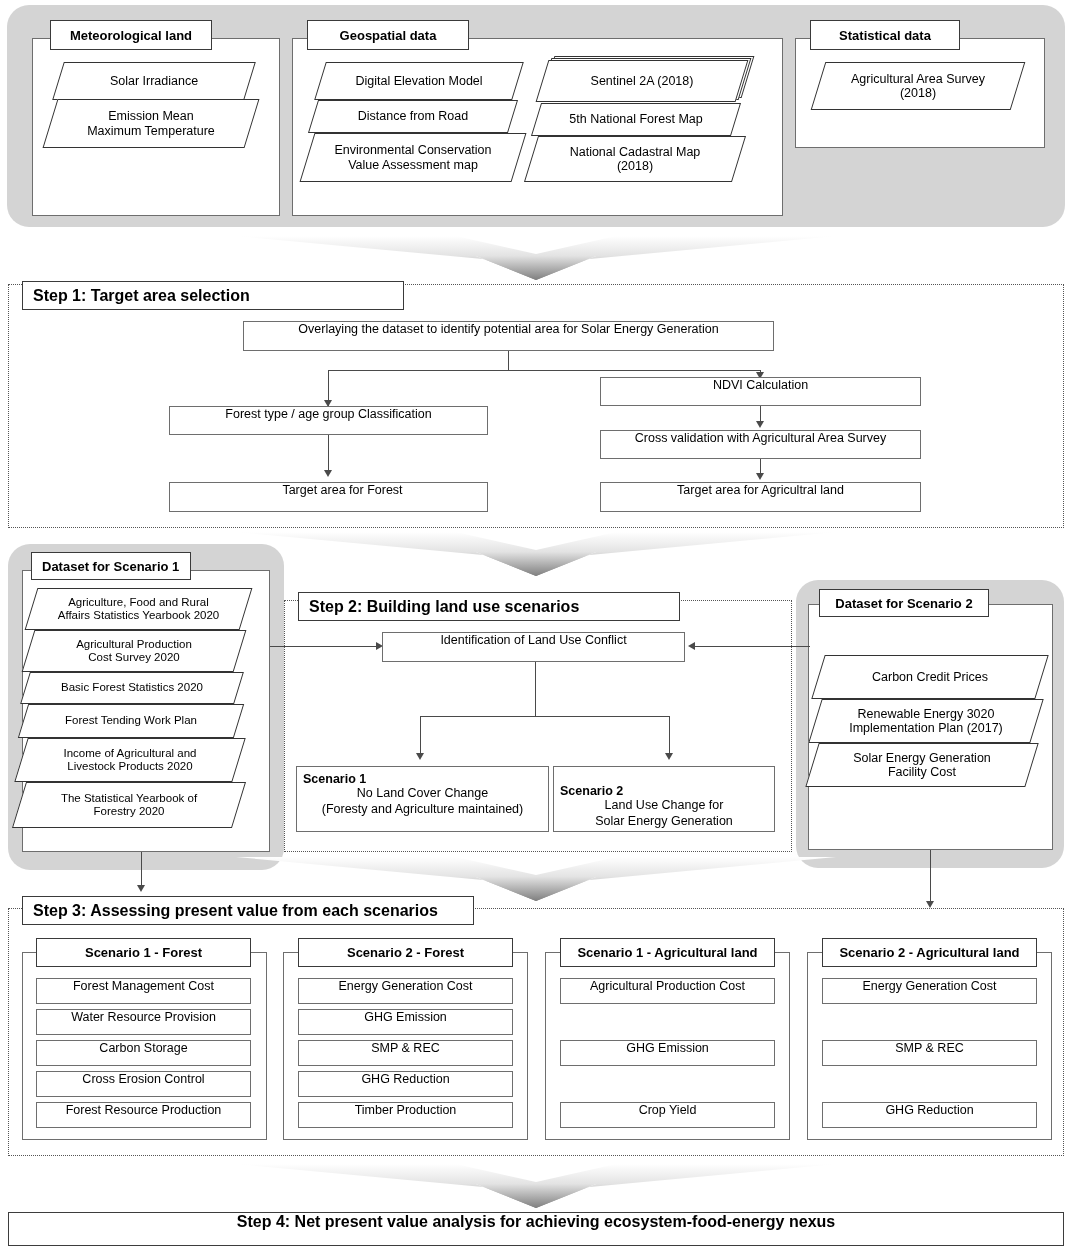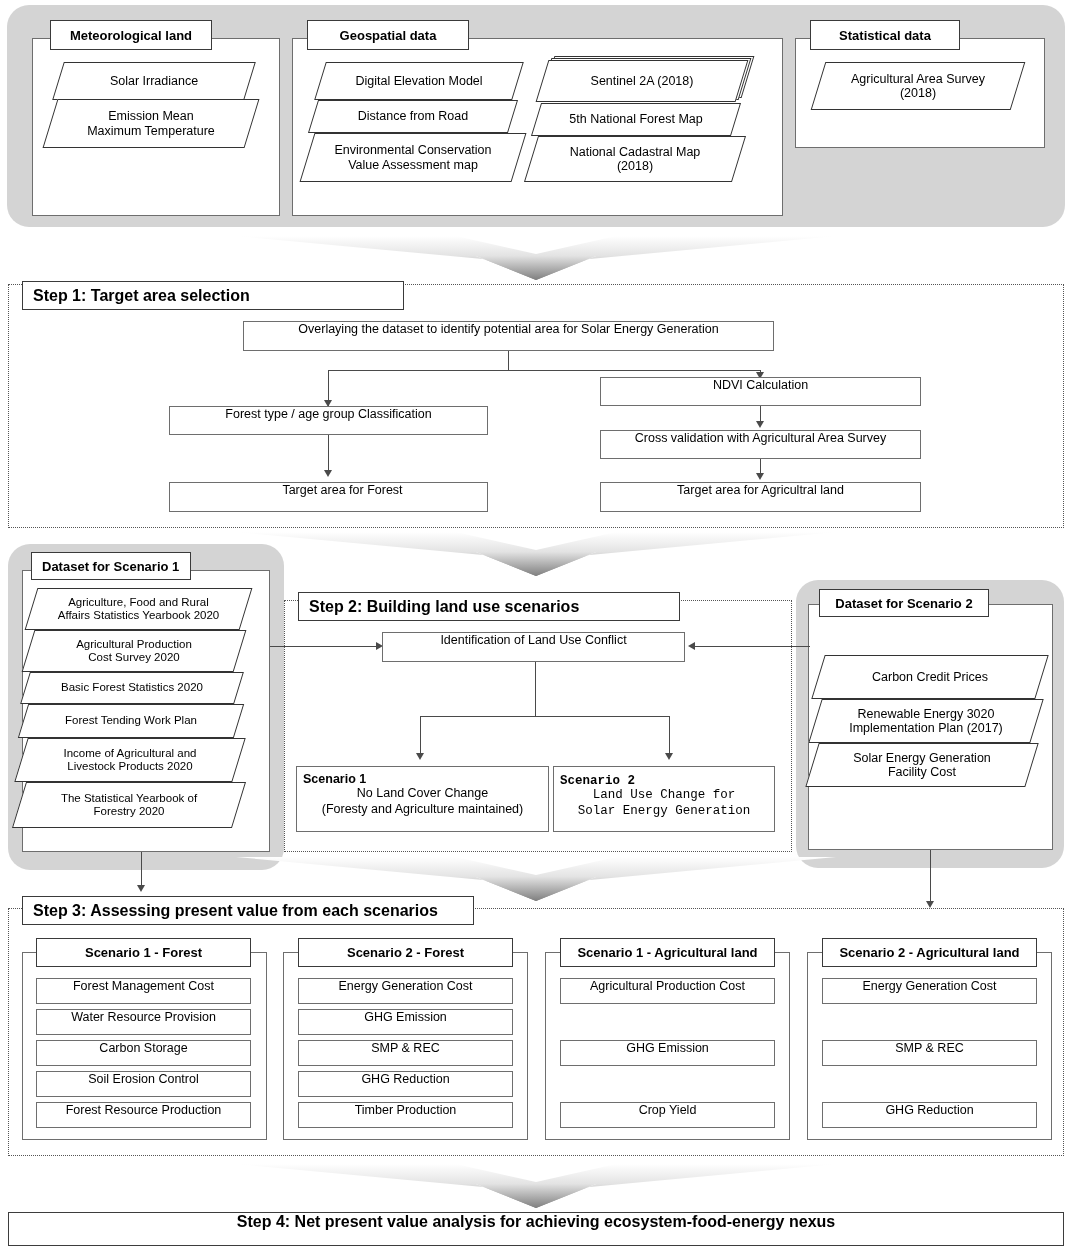--- a/index.html
+++ b/index.html
@@ -342,21 +342,21 @@
   <div class="arrowhead-down" style="left:416px;top:753px;"></div>
   <div class="vline" style="left:669px;top:716px;height:42px;"></div>
   <div class="arrowhead-down" style="left:665px;top:753px;"></div>
 
   <div class="abs wbox" style="left:296px;top:766px;width:253px;height:66px;padding:5px 6px;">
     <div class="bold t12" style="text-align:left;">Scenario 1</div>
     <div class="t12" style="text-align:center;line-height:1.25;">No Land Cover Change</div>
     <div class="t12" style="text-align:center;line-height:1.25;">(Foresty and Agriculture maintained)</div>
   </div>
 
-  <div class="abs wbox" style="left:553px;top:766px;width:222px;height:66px;padding:7px 6px;font-family:Liberation Mono, monospace;">
+  <div class="abs wbox" style="left:553px;top:766px;width:222px;height:66px;padding:17px 6px;">
     <div class="bold t12" style="text-align:left;">Scenario 2</div>
     <div class="t12" style="text-align:center;line-height:1.25;">Land Use Change for</div>
     <div class="t12" style="text-align:center;line-height:1.25;">Solar Energy Generation</div>
   </div>
 
   <div class="big-arrow" style="left:236px;top:855px;width:600px;height:48px;">
     <svg width="600" height="48" viewBox="0 0 600 48">
       <defs>
         <linearGradient id="ag3" x1="0" y1="0" x2="0" y2="1">
           <stop offset="0%" stop-color="#ffffff"></stop>
@@ -381,21 +381,21 @@
   <div class="abs wbox ctr t12" style="left:36px;top:978px;width:215px;height:26px;">
       <span>Forest Management Cost</span>
     </div>
   <div class="abs wbox ctr t12" style="left:36px;top:1009px;width:215px;height:26px;">
       <span>Water Resource Provision</span>
     </div>
   <div class="abs wbox ctr t12" style="left:36px;top:1040px;width:215px;height:26px;">
       <span>Carbon Storage</span>
     </div>
   <div class="abs wbox ctr t12" style="left:36px;top:1071px;width:215px;height:26px;">
-      <span>Soil Erosion Control</span>
+      <span>Cross Erosion Control</span>
     </div>
   <div class="abs wbox ctr t12" style="left:36px;top:1102px;width:215px;height:26px;">
       <span>Forest Resource Production</span>
     </div>
 
   <div class="abs wbox" style="left:283px;top:952px;width:245px;height:188px;"></div>
   <div class="abs label-box t13" style="left:298px;top:938px;width:215px;height:29px;">
     <span>Scenario 2 - Forest</span>
   </div>
   <div class="abs wbox ctr t12" style="left:298px;top:978px;width:215px;height:26px;">

